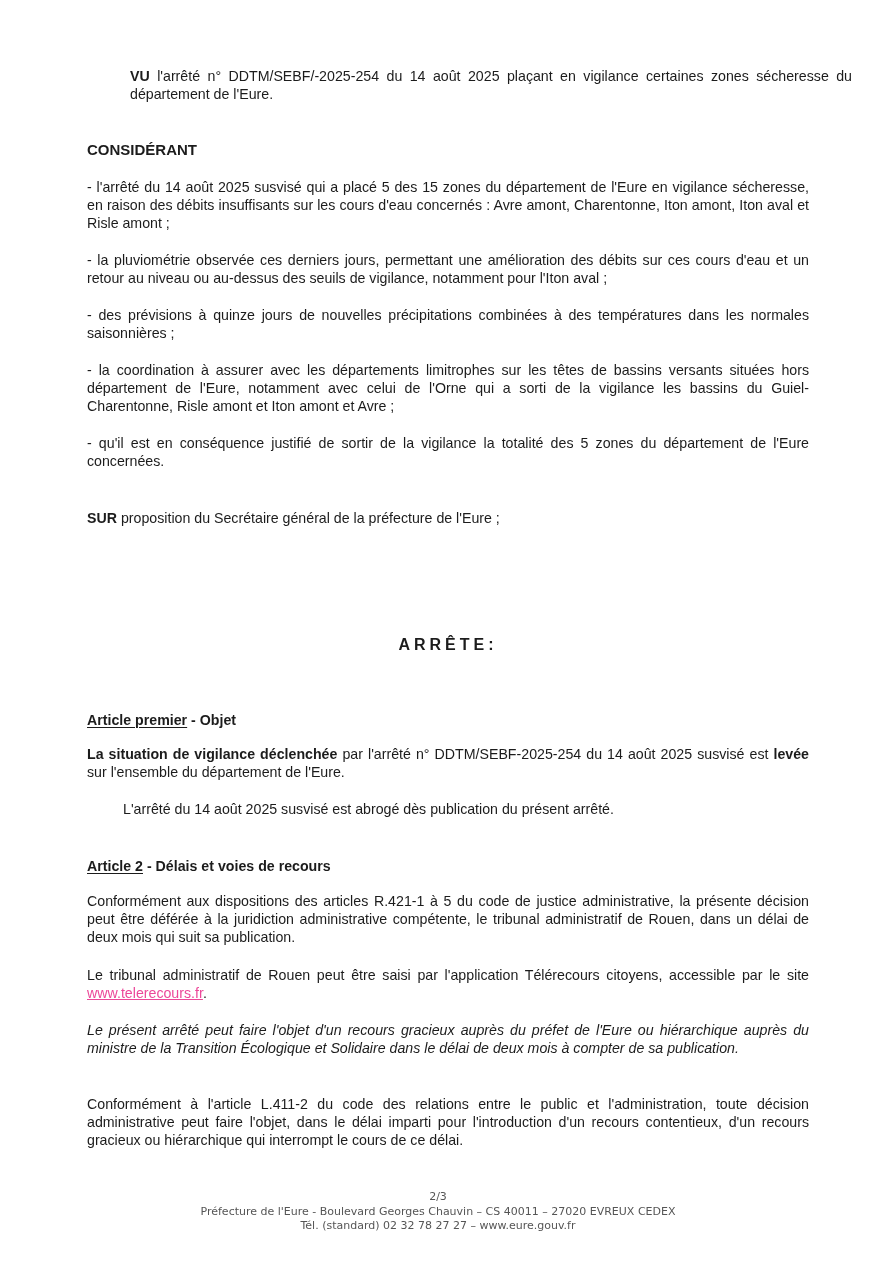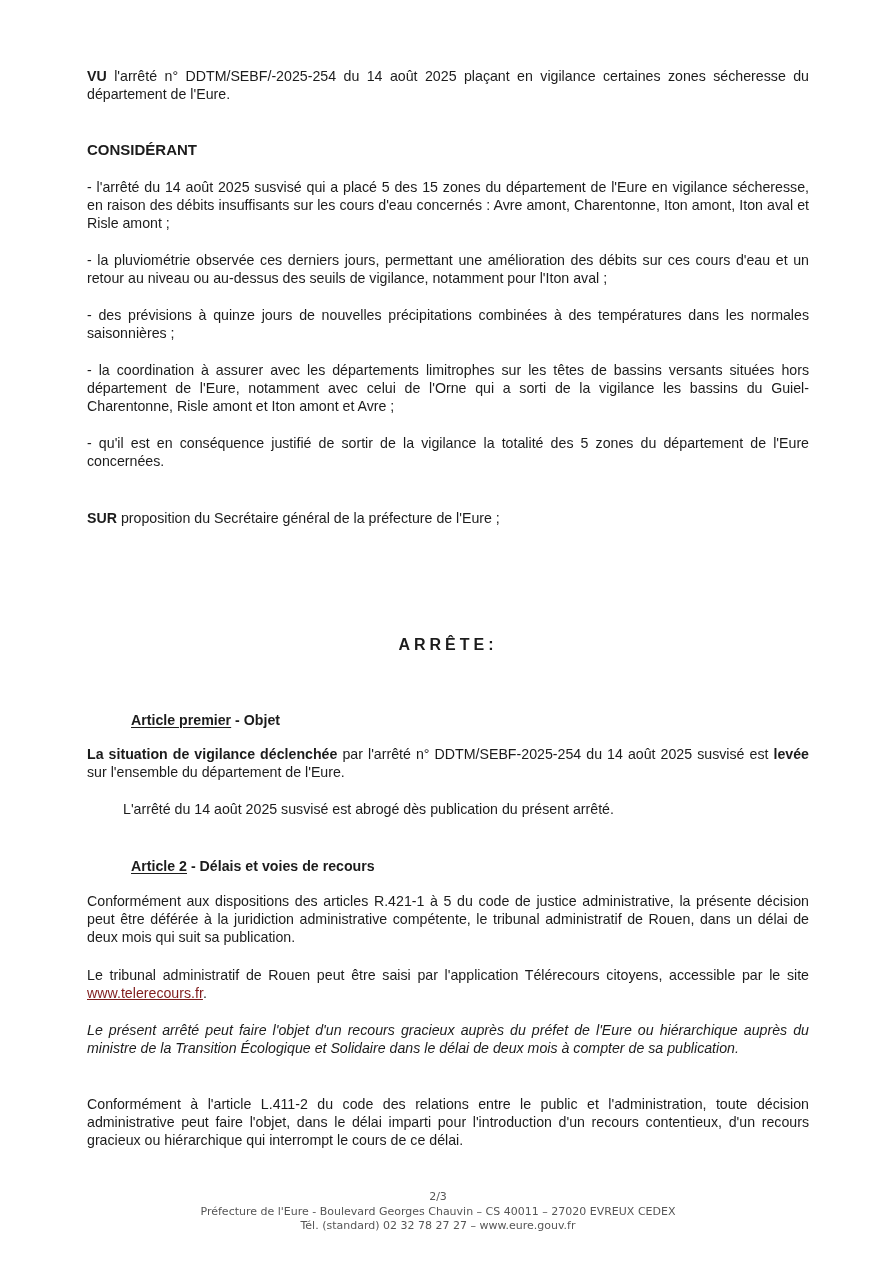--- a/index.html
+++ b/index.html
@@ -10,40 +10,40 @@
     }
     .page { position: absolute; left: 87px; top: 0; width: 722px; }
     .p {
       position: absolute; left: 0; width: 722px;
       font-size: 14.2px; line-height: 18px;
       text-align: justify; margin: 0;
     }
     .p.last-left { text-align-last: left; }
     b { font-weight: bold; }
     .heading { font-weight: bold; font-size: 15px; }
-    .article-title { font-weight: bold; margin-left: 44px; }
+    .article-title { font-weight: bold; }
     .underline { text-decoration: underline; text-underline-offset: 2px; }
     .arrete {
       position: absolute; left: 0; width: 722px; text-align: center;
       font-weight: bold; letter-spacing: 4px; font-size: 16px; top: 636px;
     }
-    a.link { color: #7f1d1d; text-decoration: underline; }
+    a.link { color: #ec4899; text-decoration: underline; }
     .footer {
       position: absolute; left: 0; width: 876px; top: 1190px;
       text-align: center; font-size: 11px; line-height: 14.5px; color: #555;
       font-family: "DejaVu Sans", sans-serif;
     }
     .footer div { white-space: nowrap; }
   </style>
 </head>
 <body>
 
 <div class="page">
 
-  <p class="p last-left" style="top:67px;"><b>VU</b><span> l'arrêté n° DDTM/SEBF/-2025-254 du 14 août 2025 plaçant en vigilance certaines zones sécheresse du département de l'Eure.</span></p>
+  <p class="p last-left" style="top:67px;margin-left:43px;"><b>VU</b><span> l'arrêté n° DDTM/SEBF/-2025-254 du 14 août 2025 plaçant en vigilance certaines zones sécheresse du département de l'Eure.</span></p>
 
   <div class="p heading" style="top:141px;">CONSIDÉRANT</div>
 
   <p class="p last-left" style="top:178px;">- l'arrêté du 14 août 2025 susvisé qui a placé 5 des 15 zones du département de l'Eure en vigilance sécheresse, en raison des débits insuffisants sur les cours d'eau concernés : Avre amont, Charentonne, Iton amont, Iton aval et Risle amont ;</p>
   <p class="p last-left" style="top:251px;">- la pluviométrie observée ces derniers jours, permettant une amélioration des débits sur ces cours d'eau et un retour au niveau ou au-dessus des seuils de vigilance, notamment pour l'Iton aval ;</p>
   <p class="p last-left" style="top:306px;">- des prévisions à quinze jours de nouvelles précipitations combinées à des températures dans les normales saisonnières ;</p>
   <p class="p last-left" style="top:361px;">- la coordination à assurer avec les départements limitrophes sur les têtes de bassins versants situées hors département de l'Eure, notamment avec celui de l'Orne qui a sorti de la vigilance les bassins du Guiel-Charentonne, Risle amont et Iton amont et Avre ;</p>
   <p class="p last-left" style="top:434px;">- qu'il est en conséquence justifié de sortir de la vigilance la totalité des 5 zones du département de l'Eure concernées.</p>
 
   <p class="p last-left" style="top:509px;"><b>SUR</b><span> proposition du Secrétaire général de la préfecture de l'Eure ;</span></p>

